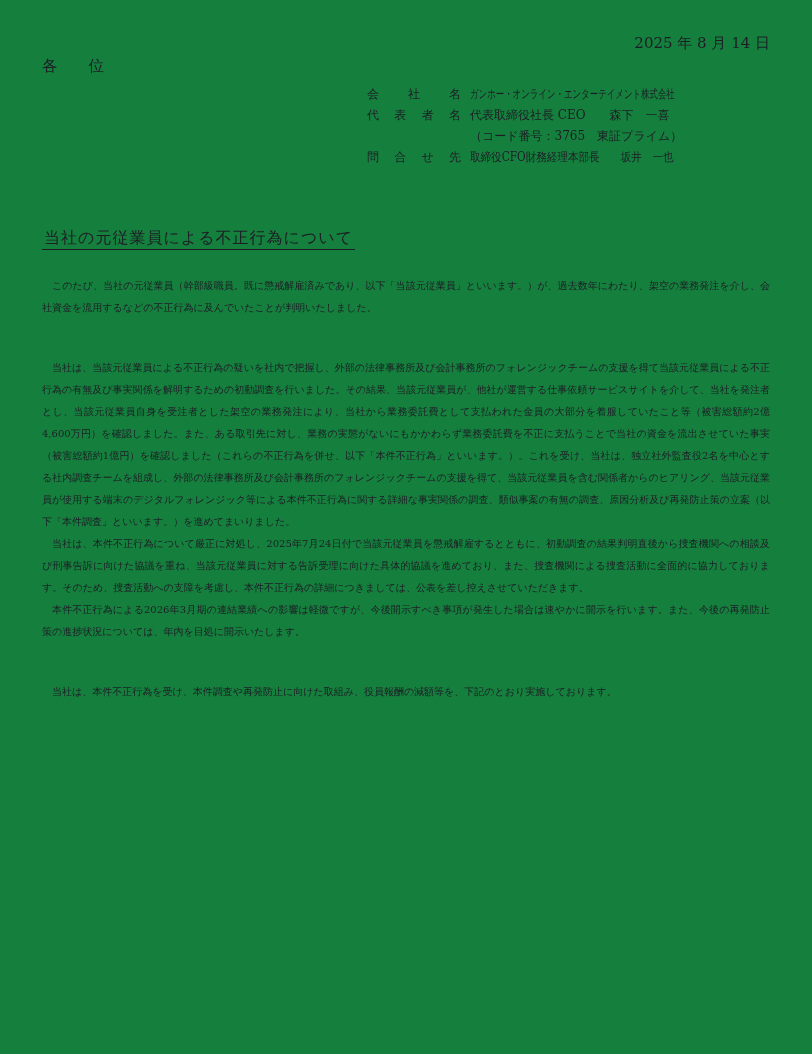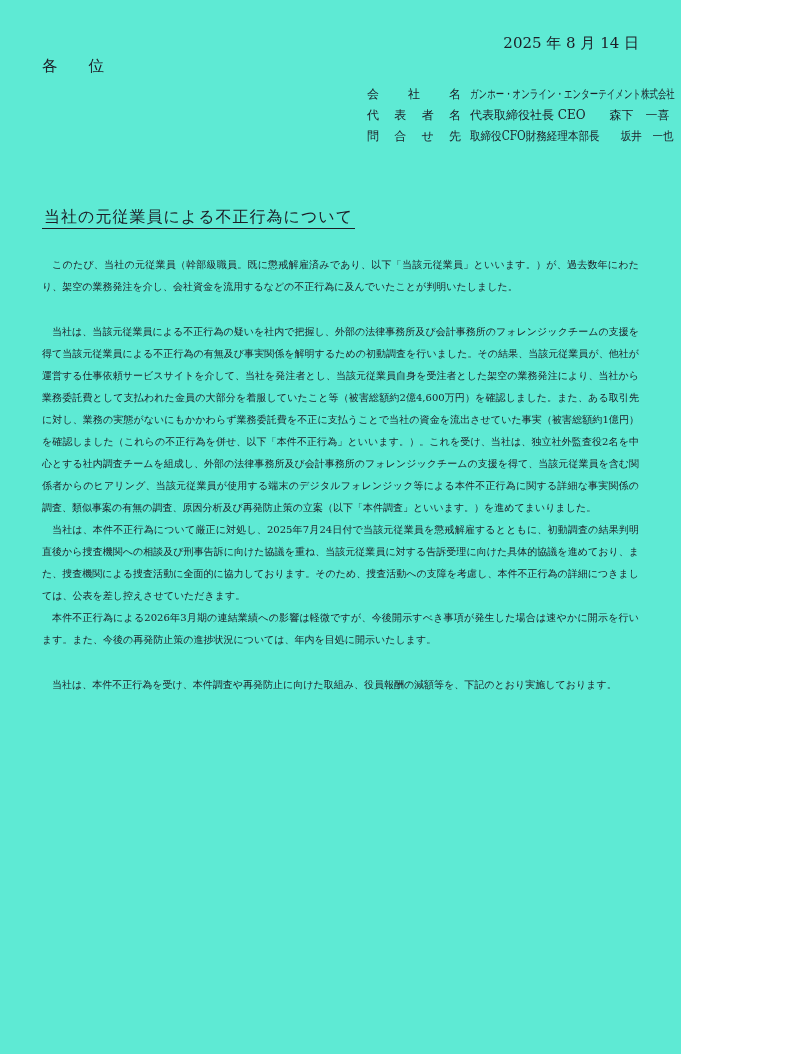--- a/index.html
+++ b/index.html
@@ -2,24 +2,24 @@
 <html lang="ja"><head>
 <meta charset="utf-8">
 <style>
   html, body {
     margin: 0;
     padding: 0;
     background: #ffffff;
   }
   .page {
     position: relative;
-    width: 681px;
+    width: 812px;
     height: 1054px;
     box-sizing: border-box;
-    background: #5eead4;
+    background: #15803d;
     padding: 34px 42px 0 42px;
     font-family: "DejaVu Serif", "Liberation Serif", serif;
     color: #1d1d26;
     overflow: hidden;
   }
   .date {
     text-align: right;
     font-size: 15px;
     line-height: 18px;
     white-space: pre;
@@ -69,39 +69,43 @@
   .body {
     margin-top: 26px;
     font-size: 10px;
     line-height: 22px;
     text-align: justify;
   }
   .para {
     margin: 0;
     text-indent: 1em;
   }
-  .para.gap { margin-top: 23px; }
+  .para.gap { margin-top: 38px; }
 </style>
 </head>
 <body>
 
 <div class="page">
 
   <div class="date">2025 年 8 月 14 日</div>
 
   <div class="salutation">各　　位</div>
 
   <div class="company-block">
     <div class="crow">
       <span class="clabel">会社名</span>
       <span class="cvalue"><span class="condensed">ガンホー・オンライン・エンターテイメント株式会社</span></span>
     </div>
     <div class="crow">
       <span class="clabel">代表者名</span>
       <span class="cvalue">代表取締役社長 CEO　　森下　一喜</span>
+    </div>
+    <div class="crow">
+      <span class="clabel"></span>
+      <span class="cvalue">（コード番号：3765　東証プライム）</span>
     </div>
     <div class="crow">
       <span class="clabel">問合せ先</span>
       <span class="cvalue"><span class="condensed-sm">取締役CFO財務経理本部長　　坂井　一也</span></span>
     </div>
     <div class="crow">
       <span class="clabel"></span>
     </div>
   </div>
 

